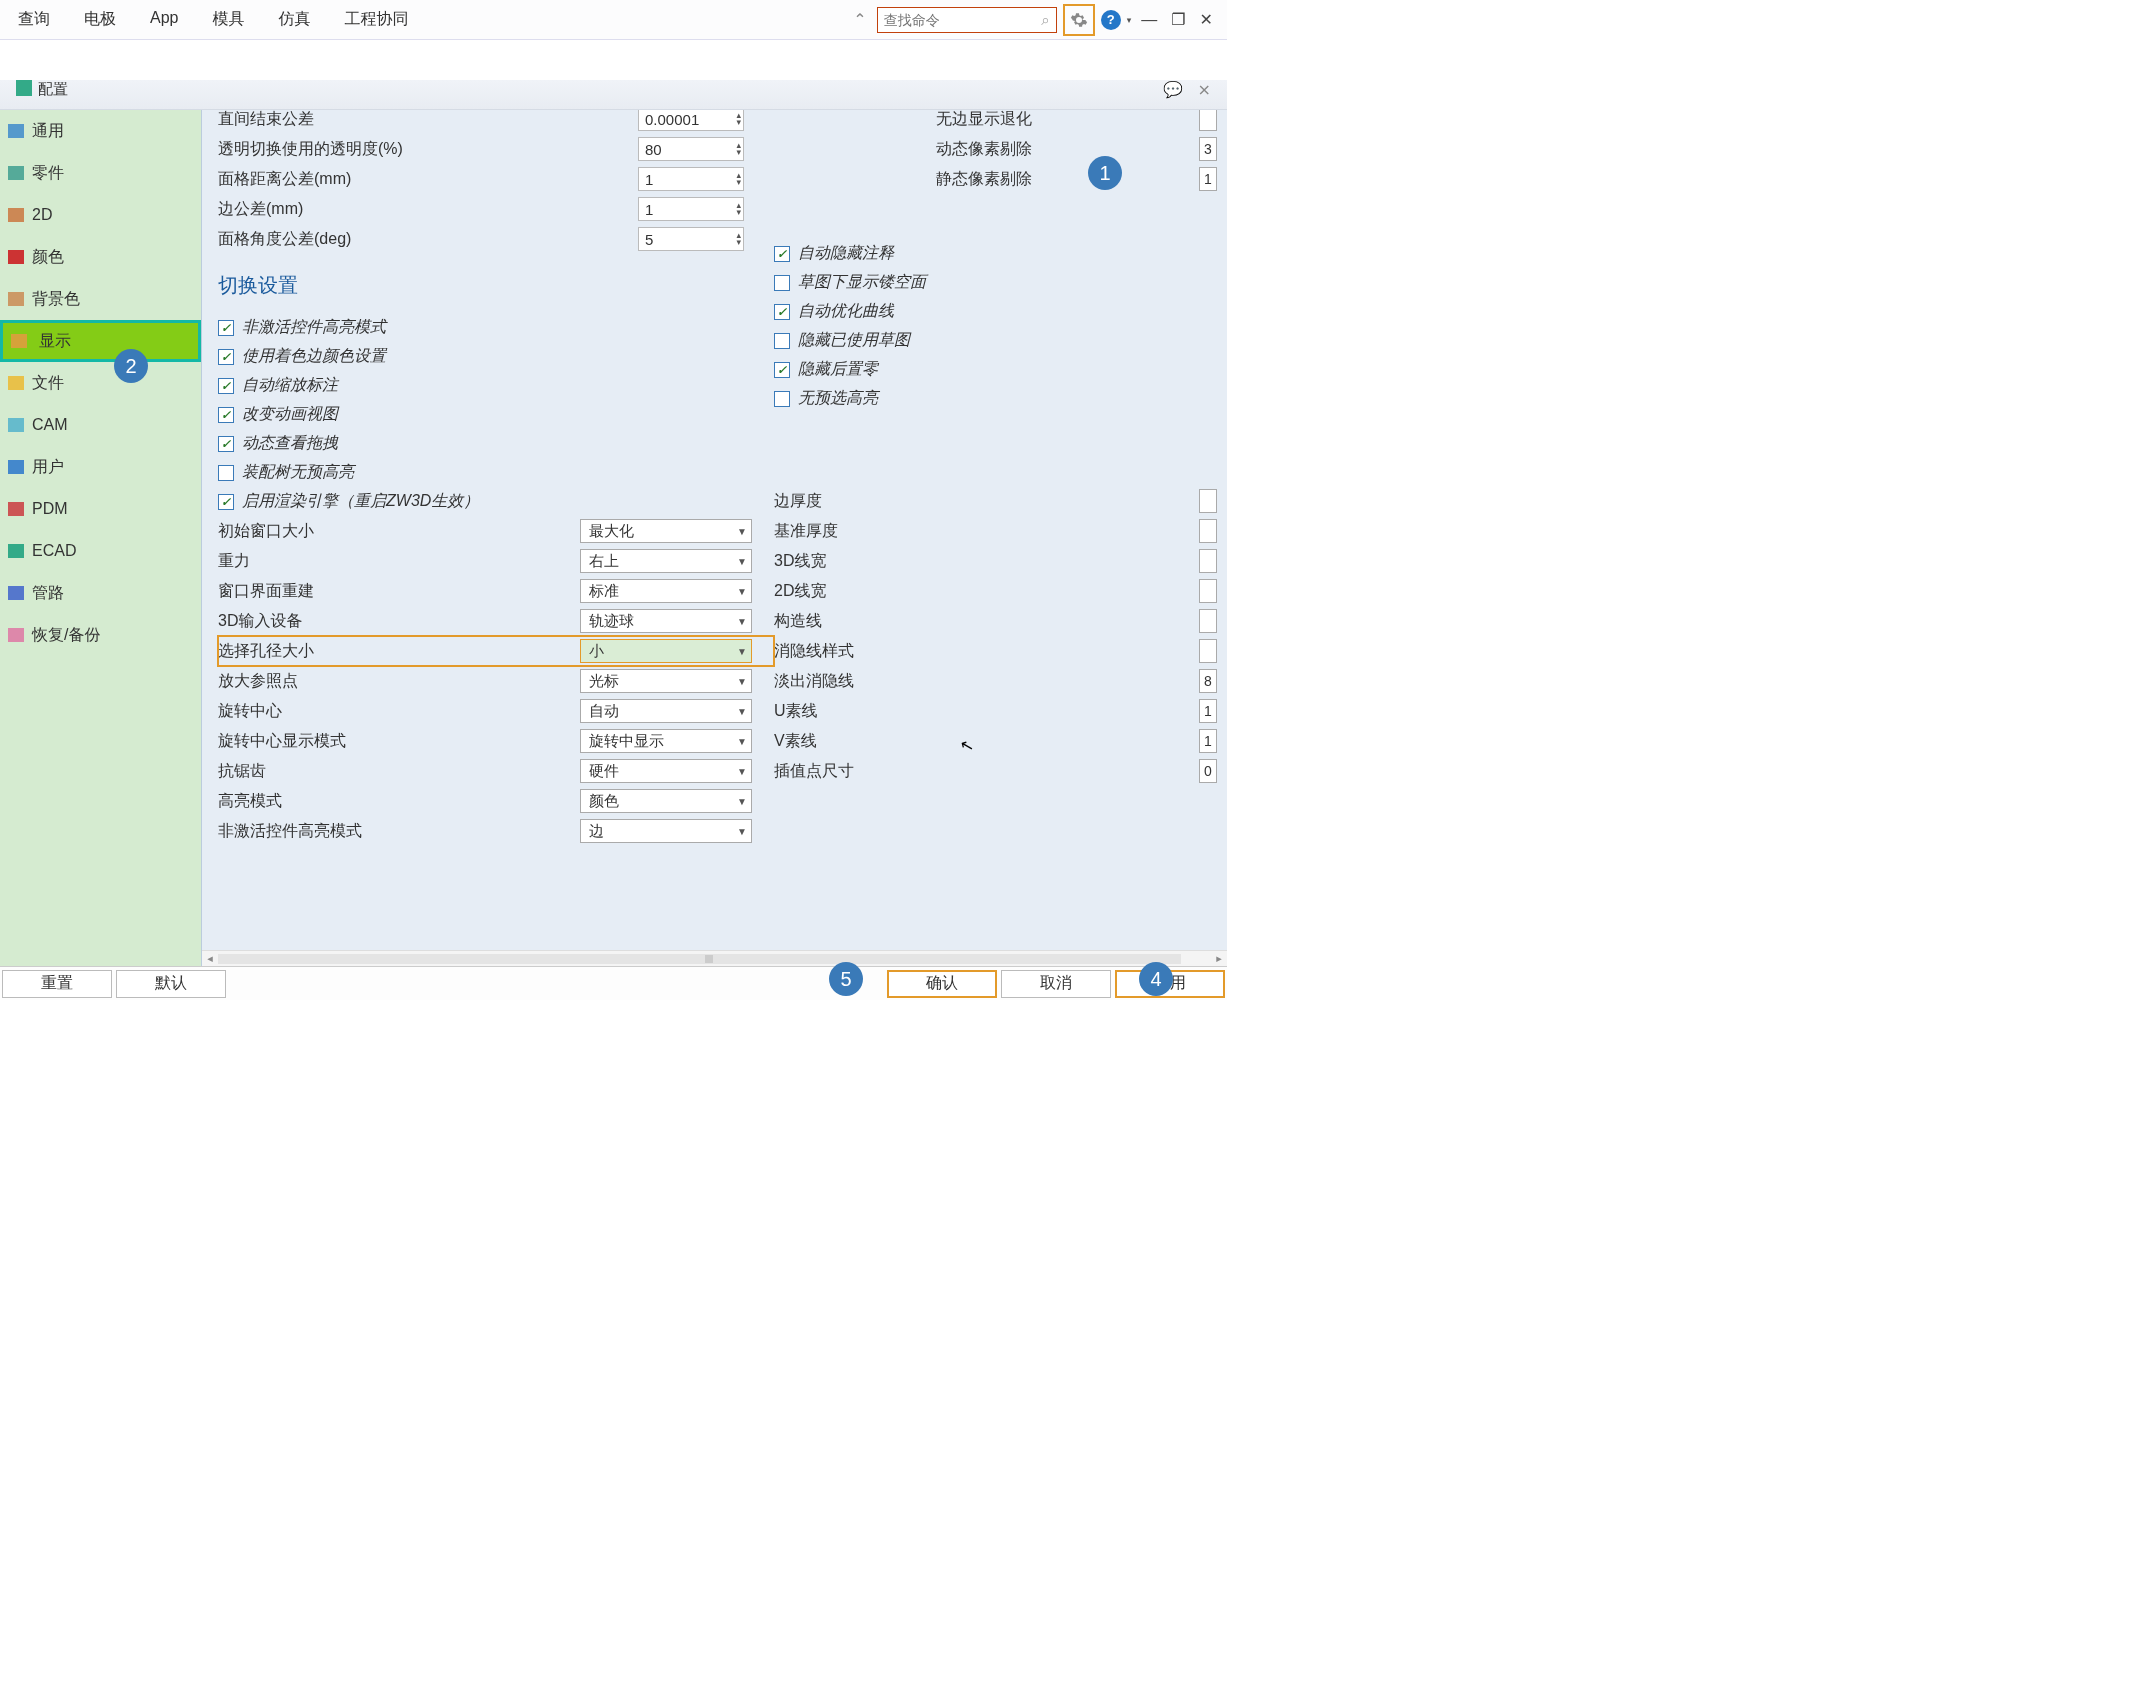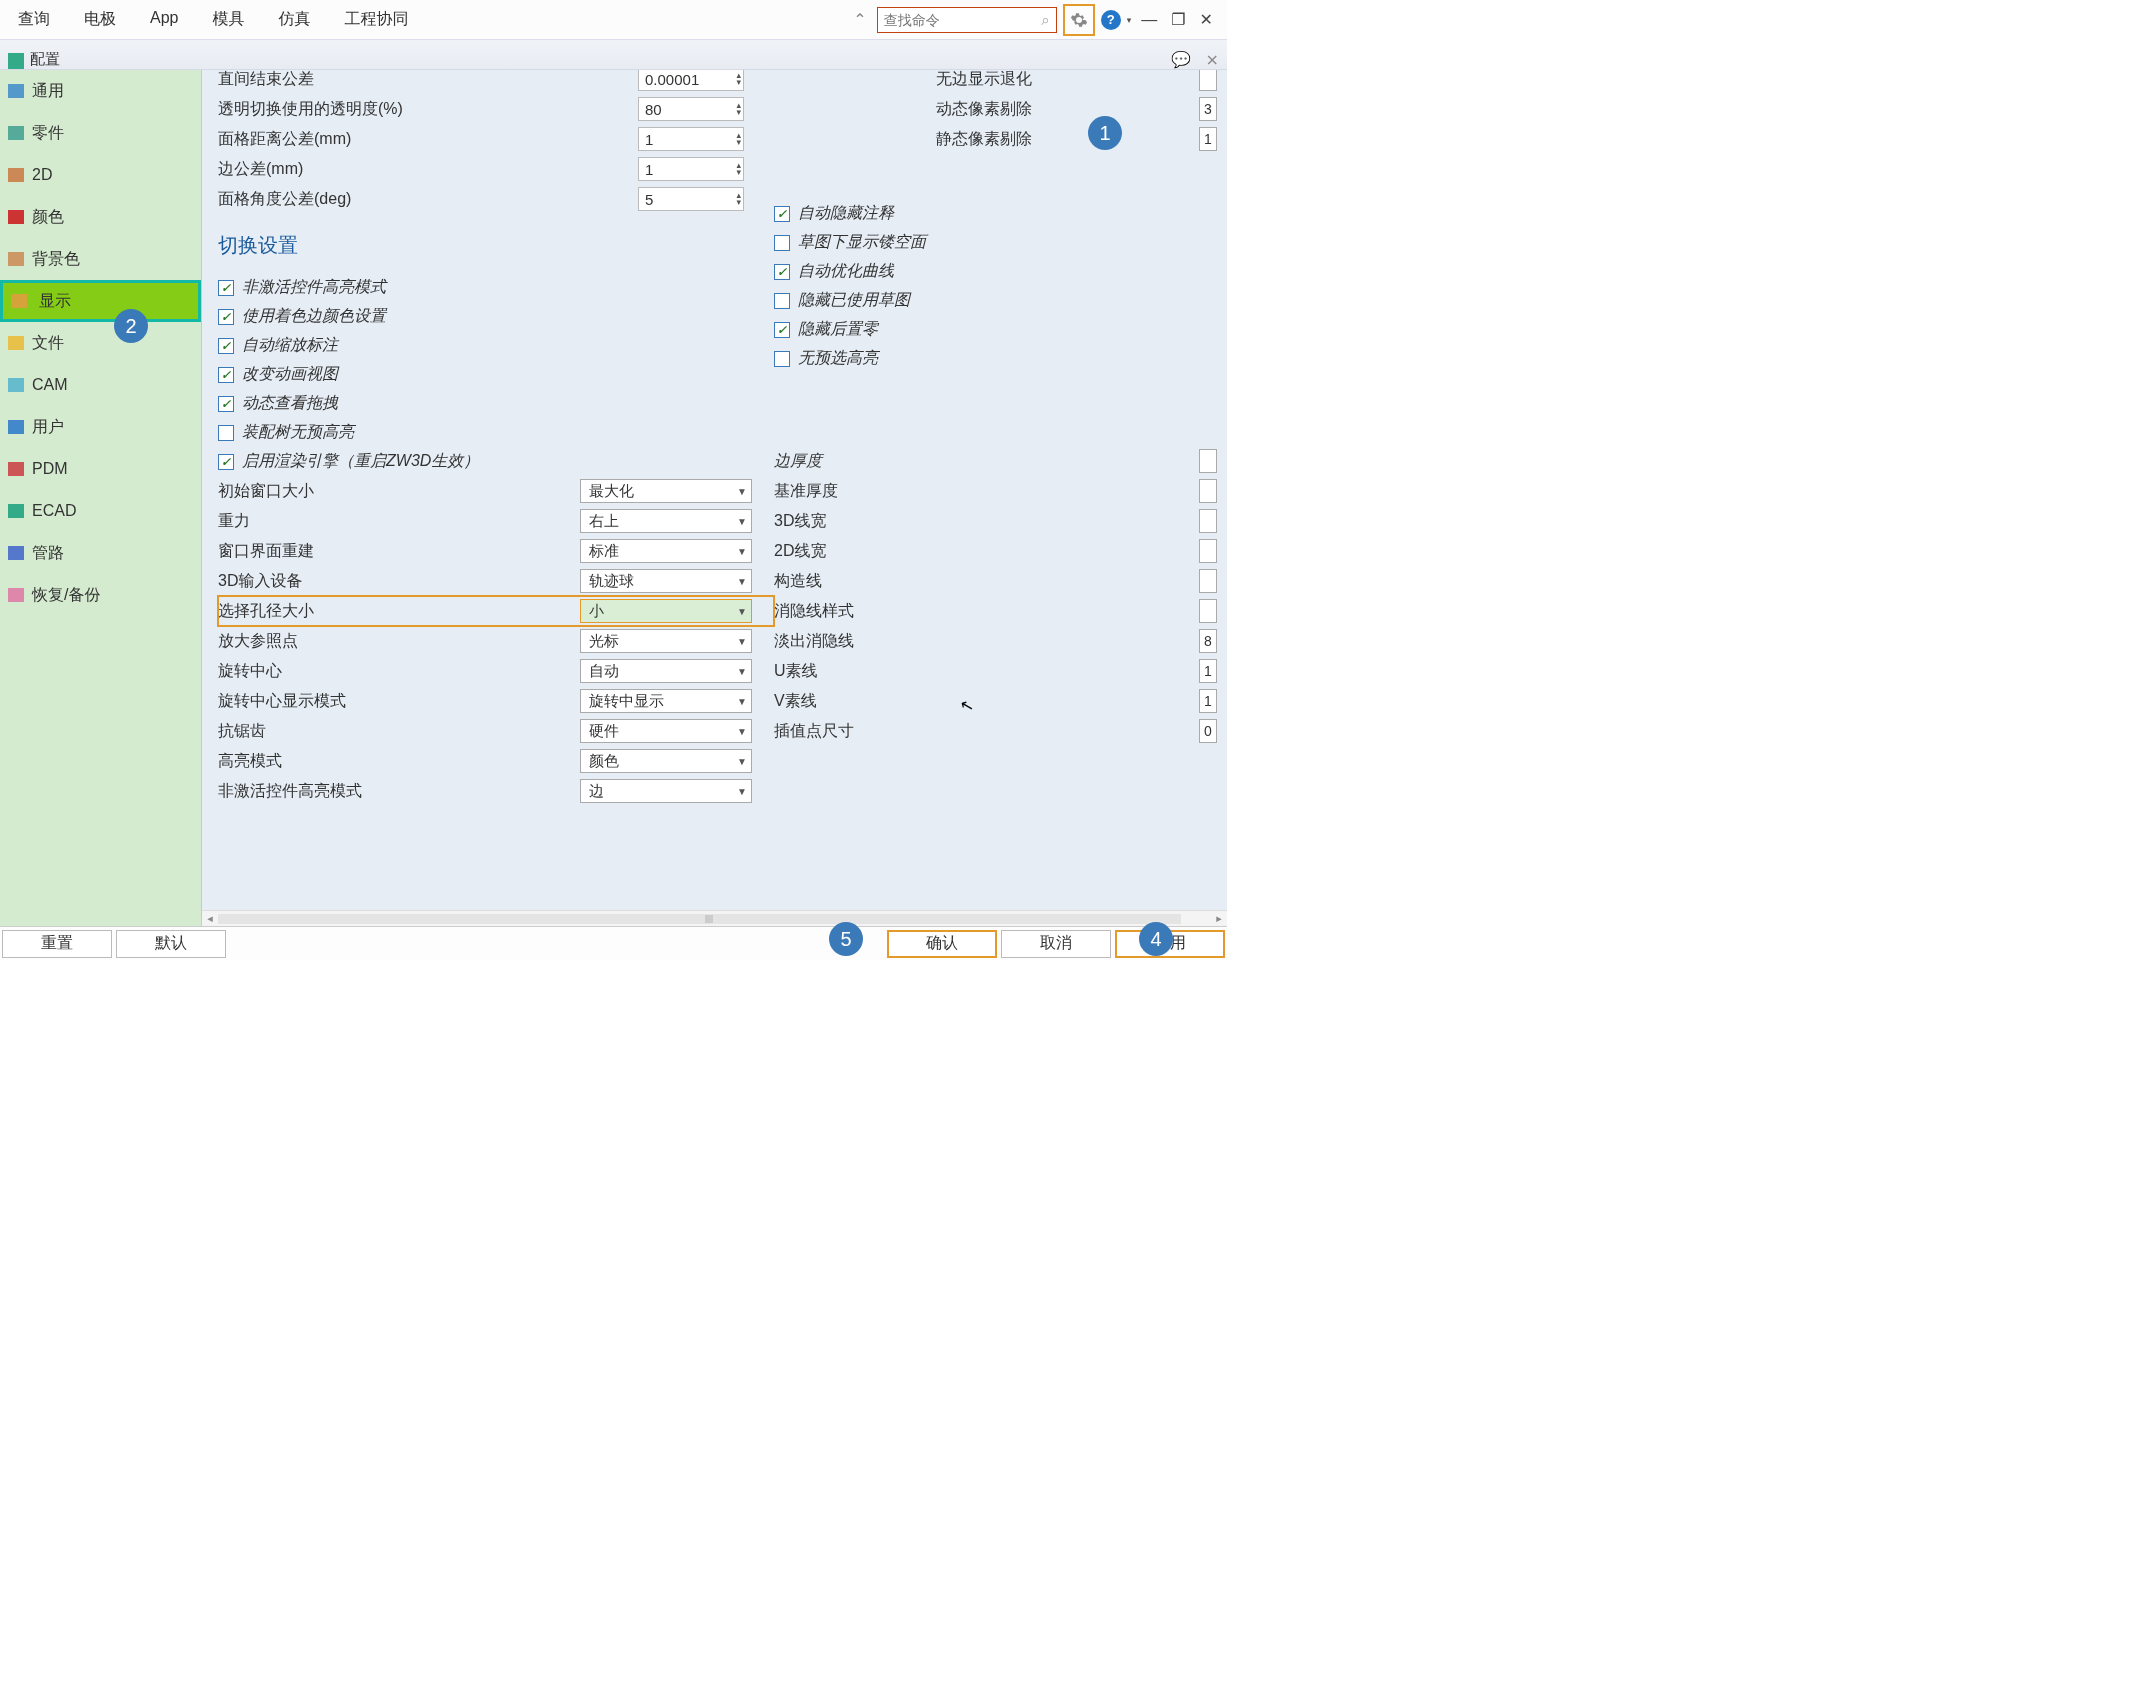--- a/index.html
+++ b/index.html
@@ -13,21 +13,21 @@
   .collapse-icon { font-size: 16px; color: #888; padding: 2px 4px; }
   .search-cmd { width: 180px; height: 26px; border: 1px solid #c2410c; background: #fff; display: flex; align-items: center; padding: 0 6px; color: #888; justify-content: space-between; }
   .search-cmd input { border: none; outline: none; width: 130px; font-size: 14px; background: transparent; }
   .gear-box { width: 32px; height: 32px; border: 2px solid #e39a2a; display: flex; align-items: center; justify-content: center; }
   .gear-box svg { width: 18px; height: 18px; fill: #888; }
   .help-btn { width: 20px; height: 20px; border-radius: 50%; background: #2477c8; color: #fff; display: flex; align-items: center; justify-content: center; font-size: 13px; font-weight: bold; }
   .tri { font-size: 9px; color: #555; }
   .winctl { font-size: 16px; color: #444; padding: 0 4px; cursor: pointer; }
 
   
-  .dialog-title { height: 30px; background: linear-gradient(#f0f3f8,#e8ecf2); display: flex; align-items: flex-end; padding: 0 8px; border-bottom: 1px solid #d5dbe4; }
+  .dialog-title { height: 30px; background: linear-gradient(#f0f3f8,#e8ecf2); display: flex; align-items: flex-start; padding: 0 16px; border-bottom: 1px solid #d5dbe4; margin-top: 40px; }
   .dialog-title .ticon { width: 16px; height: 16px; background: #3a8; margin-right: 6px; }
   .dialog-title .right { margin-left: auto; display: flex; gap: 14px; color: #888; font-size: 16px; }
 
   
   .body { display: flex; height: 856px; }
   .sidebar { width: 202px; background: #d5ebd0; border-right: 1px solid #bcd; }
   .sidebar .item { height: 42px; display: flex; align-items: center; padding: 0 8px; gap: 8px; font-size: 16px; cursor: pointer; }
   .sidebar .item.selected { background: #84cc16; border: 3px solid #14b8a6; gap: 12px; }
   .sidebar .picon { width: 16px; height: 14px; display: inline-block; }
 
@@ -381,21 +381,21 @@
                 <span>隐藏后置零</span>
               </div>
               <div class="chkrow">
                 <span class="chk"></span>
                 <span>无预选高亮</span>
               </div>
             </div>
           <div style="height:73px"></div>
           <div id="opt-right">
               <div class="drow">
-                <div class="dlabel" style="width: 420px; font-style: italic;">边厚度</div>
+                <div class="dlabel" style="width: 420px;">边厚度</div>
                 <div class="rnum"></div>
               </div>
               <div class="drow">
                 <div class="dlabel" style="width: 420px;">基准厚度</div>
                 <div class="rnum"></div>
               </div>
               <div class="drow">
                 <div class="dlabel" style="width: 420px;">3D线宽</div>
                 <div class="rnum"></div>
               </div>

